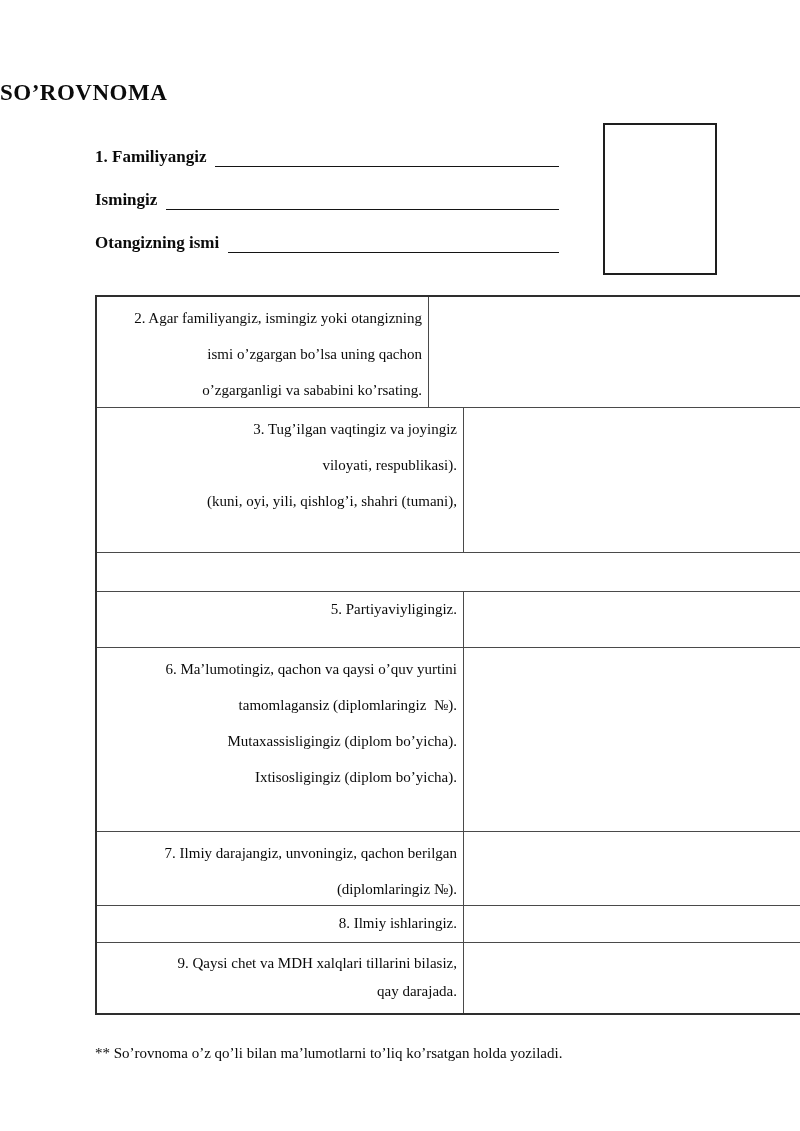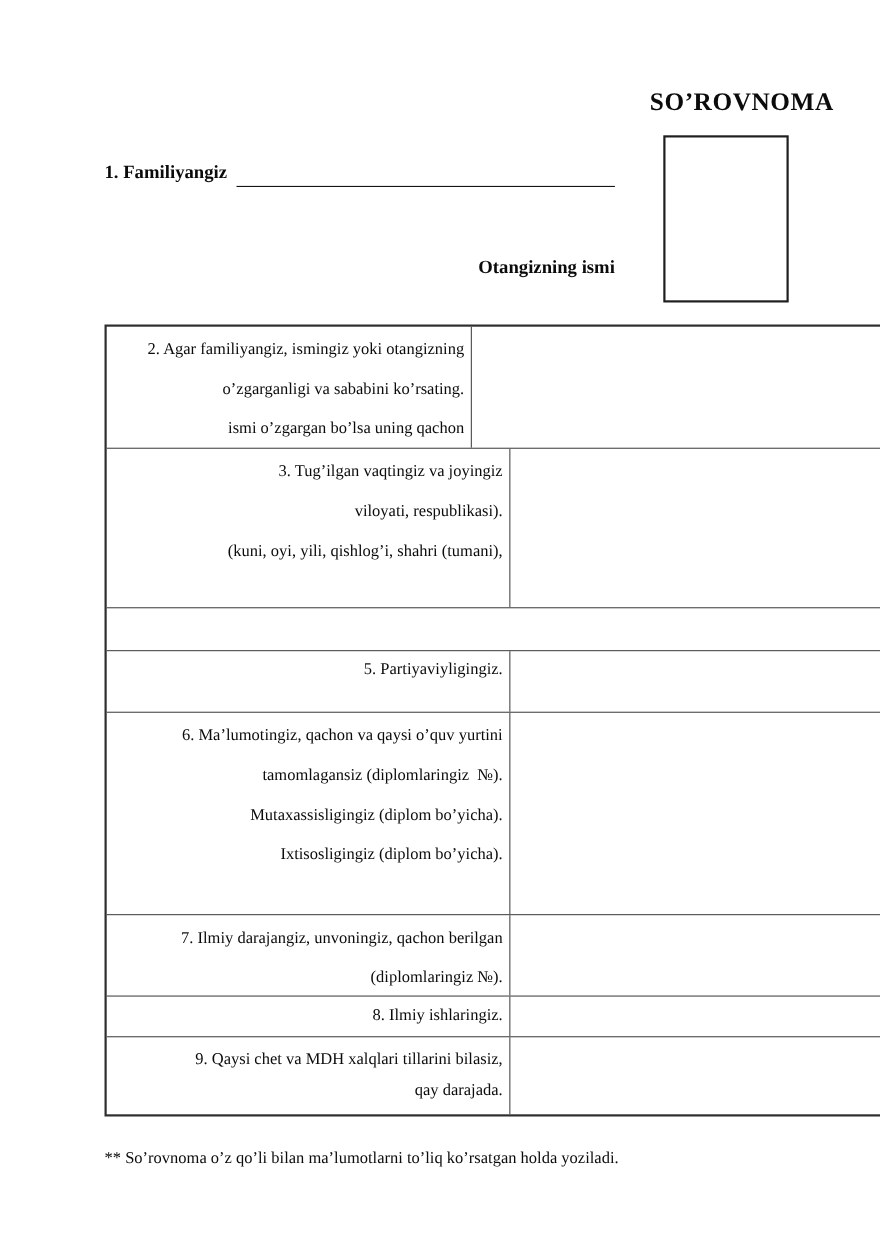--- a/index.html
+++ b/index.html
@@ -2,32 +2,31 @@
 <html><head>
 <meta charset="utf-8">
 <style>
   * { margin:0; padding:0; box-sizing:border-box; }
   html,body { width:800px; height:1131px; background:#ffffff; }
   body { font-family:"Liberation Serif", "DejaVu Serif", serif; color:#0b0b0b; }
   .page { position:relative; width:800px; height:1131px; background:#fff; overflow:hidden; }
 
   .doc-title {
     position:absolute; top:79px; left:0; width:758px;
-    text-align:right; font-size:23px; font-weight:bold; line-height:28px;
+    text-align:left; font-size:23px; font-weight:bold; line-height:28px;
     letter-spacing:0.5px;
-    padding-left:45px;
   }
 
   .field-row {
     position:absolute; left:95px; width:464px; height:26px;
-    display:flex; align-items:flex-end;
+    display:flex; align-items:flex-start;
   }
   .field-label { font-size:17px; font-weight:bold; line-height:26px; white-space:pre; }
   .field-blank { flex:1; height:23px; border-bottom:1.5px solid #141414; margin-left:9px; }
-  .f1 { top:144px; } .f2 { top:187px; } .f3 { top:230px;flex-direction:column; }
+  .f1 { top:144px; } .f2 { top:187px; } .f3 { top:230px; }
 
   .photo-box {
     position:absolute; left:603px; top:123px; width:114px; height:152px;
     border:2px solid #1e1e1e; background:#fff;
   }
 
   .q-table {
     position:absolute; left:95px; top:295px; width:749px;
     border:2px solid #2e2e2e;
     text-align:right;
@@ -57,32 +56,36 @@
 <div class="page">
 
   <div class="doc-title">SO’ROVNOMA</div>
 
   <div class="photo-box"></div>
 
   <div class="field-row f1">
     <span class="field-label">1. Familiyangiz</span>
     <span class="field-blank"></span>
   </div>
+  <div class="field-row f2">
+    <span class="field-label">Ismingiz</span>
+    <span class="field-blank"></span>
+  </div>
   <div class="field-row f3">
     <span class="field-label">Otangizning ismi</span>
     <span class="field-blank"></span>
   </div>
 
   <div class="q-table">
 
     <div class="trow h-r2 dbl">
       <div class="qcell">
         <div class="qline">2. Agar familiyangiz, ismingiz yoki otangizning</div>
+        <div class="qline">ismi o’zgargan bo’lsa uning qachon</div>
         <div class="qline">o’zgarganligi va sababini ko’rsating.</div>
-        <div class="qline">ismi o’zgargan bo’lsa uning qachon</div>
       </div>
       <div class="acell"></div>
     </div>
 
     <div class="trow h-r3 dbl">
       <div class="qcell">
         <div class="qline">3. Tug’ilgan vaqtingiz va joyingiz</div>
         <div class="qline">viloyati, respublikasi).</div>
         <div class="qline">(kuni, oyi, yili, qishlog’i, shahri (tumani),</div>
       </div>

